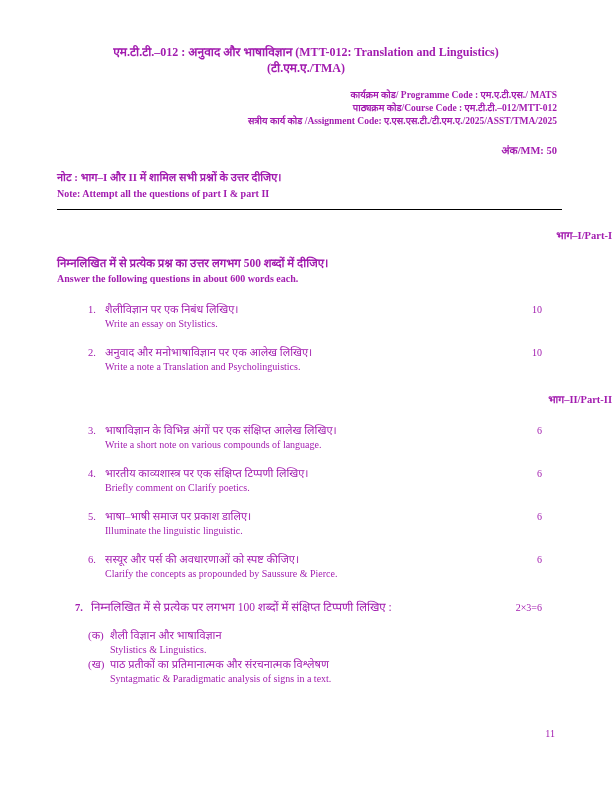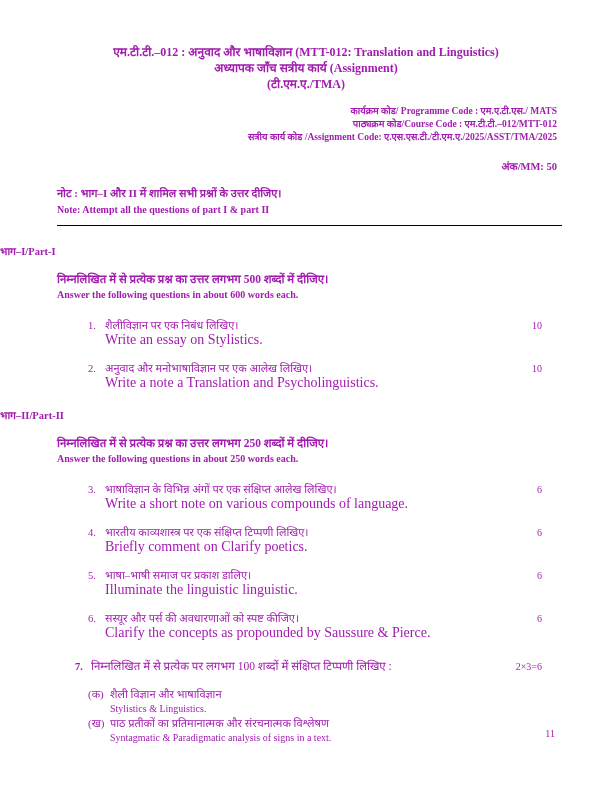--- a/index.html
+++ b/index.html
@@ -55,21 +55,21 @@
   }
   .note-english {
     font-weight: bold;
     font-size: 10px;
     line-height: 13px;
     margin-top: 3px;
   }
   
   .part-heading {
     margin-top: 18px;
-    text-align: left;
+    text-align: right;
     font-weight: bold;
     font-size: 10.5px;
   }
   
   .instruction {
     margin: 14px 55px 0 57px;
   }
   .instr-hindi {
     font-weight: bold;
     font-size: 11.5px;
@@ -92,21 +92,21 @@
     flex: 0 0 17px;
     font-size: 10.5px;
     line-height: 15px;
   }
   .q-body { flex: 1 1 auto; }
   .q-hindi {
     font-size: 11px;
     line-height: 15px;
   }
   .q-english {
-    font-size: 14px;
+    font-size: 10px;
     line-height: 14px;
   }
   .q-marks {
     flex: 0 0 42px;
     text-align: right;
     font-size: 10px;
     line-height: 15px;
   }
   
   .q7-row {
@@ -140,21 +140,20 @@
     font-size: 10px;
   }
 </style>
 </head>
 <body>
 
 <div class="page">
 
   <div class="title-block">
     <div>एम.टी.टी.–012 : अनुवाद और भाषाविज्ञान (MTT-012: Translation and Linguistics)</div>
-    <div>अध्यापक जाँच सत्रीय कार्य (Assignment)</div>
     <div>(टी.एम.ए./TMA)</div>
   </div>
 
   <div class="codes-block">
     <div>कार्यक्रम कोड/ Programme Code : एम.ए.टी.एस./ MATS</div>
     <div>पाठ्यक्रम कोड/Course Code : एम.टी.टी.–012/MTT-012</div>
     <div>सत्रीय कार्य कोड /Assignment Code: ए.एस.एस.टी./टी.एम.ए./2025/ASST/TMA/2025</div>
   </div>
 
   <div class="marks-line">अंक/MM: 50</div>
@@ -184,24 +183,20 @@
     <div class="q-num">2.</div>
     <div class="q-body">
       <div class="q-hindi">अनुवाद और मनोभाषाविज्ञान पर एक आलेख लिखिए।</div>
       <div class="q-english">Write a note a Translation and Psycholinguistics.</div>
     </div>
     <div class="q-marks">10</div>
   </div>
 
   <div class="part-heading">भाग–II/Part-II</div>
 
-  <div class="instruction">
-    <div class="instr-hindi">निम्नलिखित में से प्रत्येक प्रश्न का उत्तर लगभग 250 शब्दों में दीजिए।</div>
-    <div class="instr-english">Answer the following questions in about 250 words each.</div>
-  </div>
 
   <div class="question-row q1-gap">
     <div class="q-num">3.</div>
     <div class="q-body">
       <div class="q-hindi">भाषाविज्ञान के विभिन्न अंगों पर एक संक्षिप्त आलेख लिखिए।</div>
       <div class="q-english">Write a short note on various compounds of language.</div>
     </div>
     <div class="q-marks">6</div>
   </div>
 

